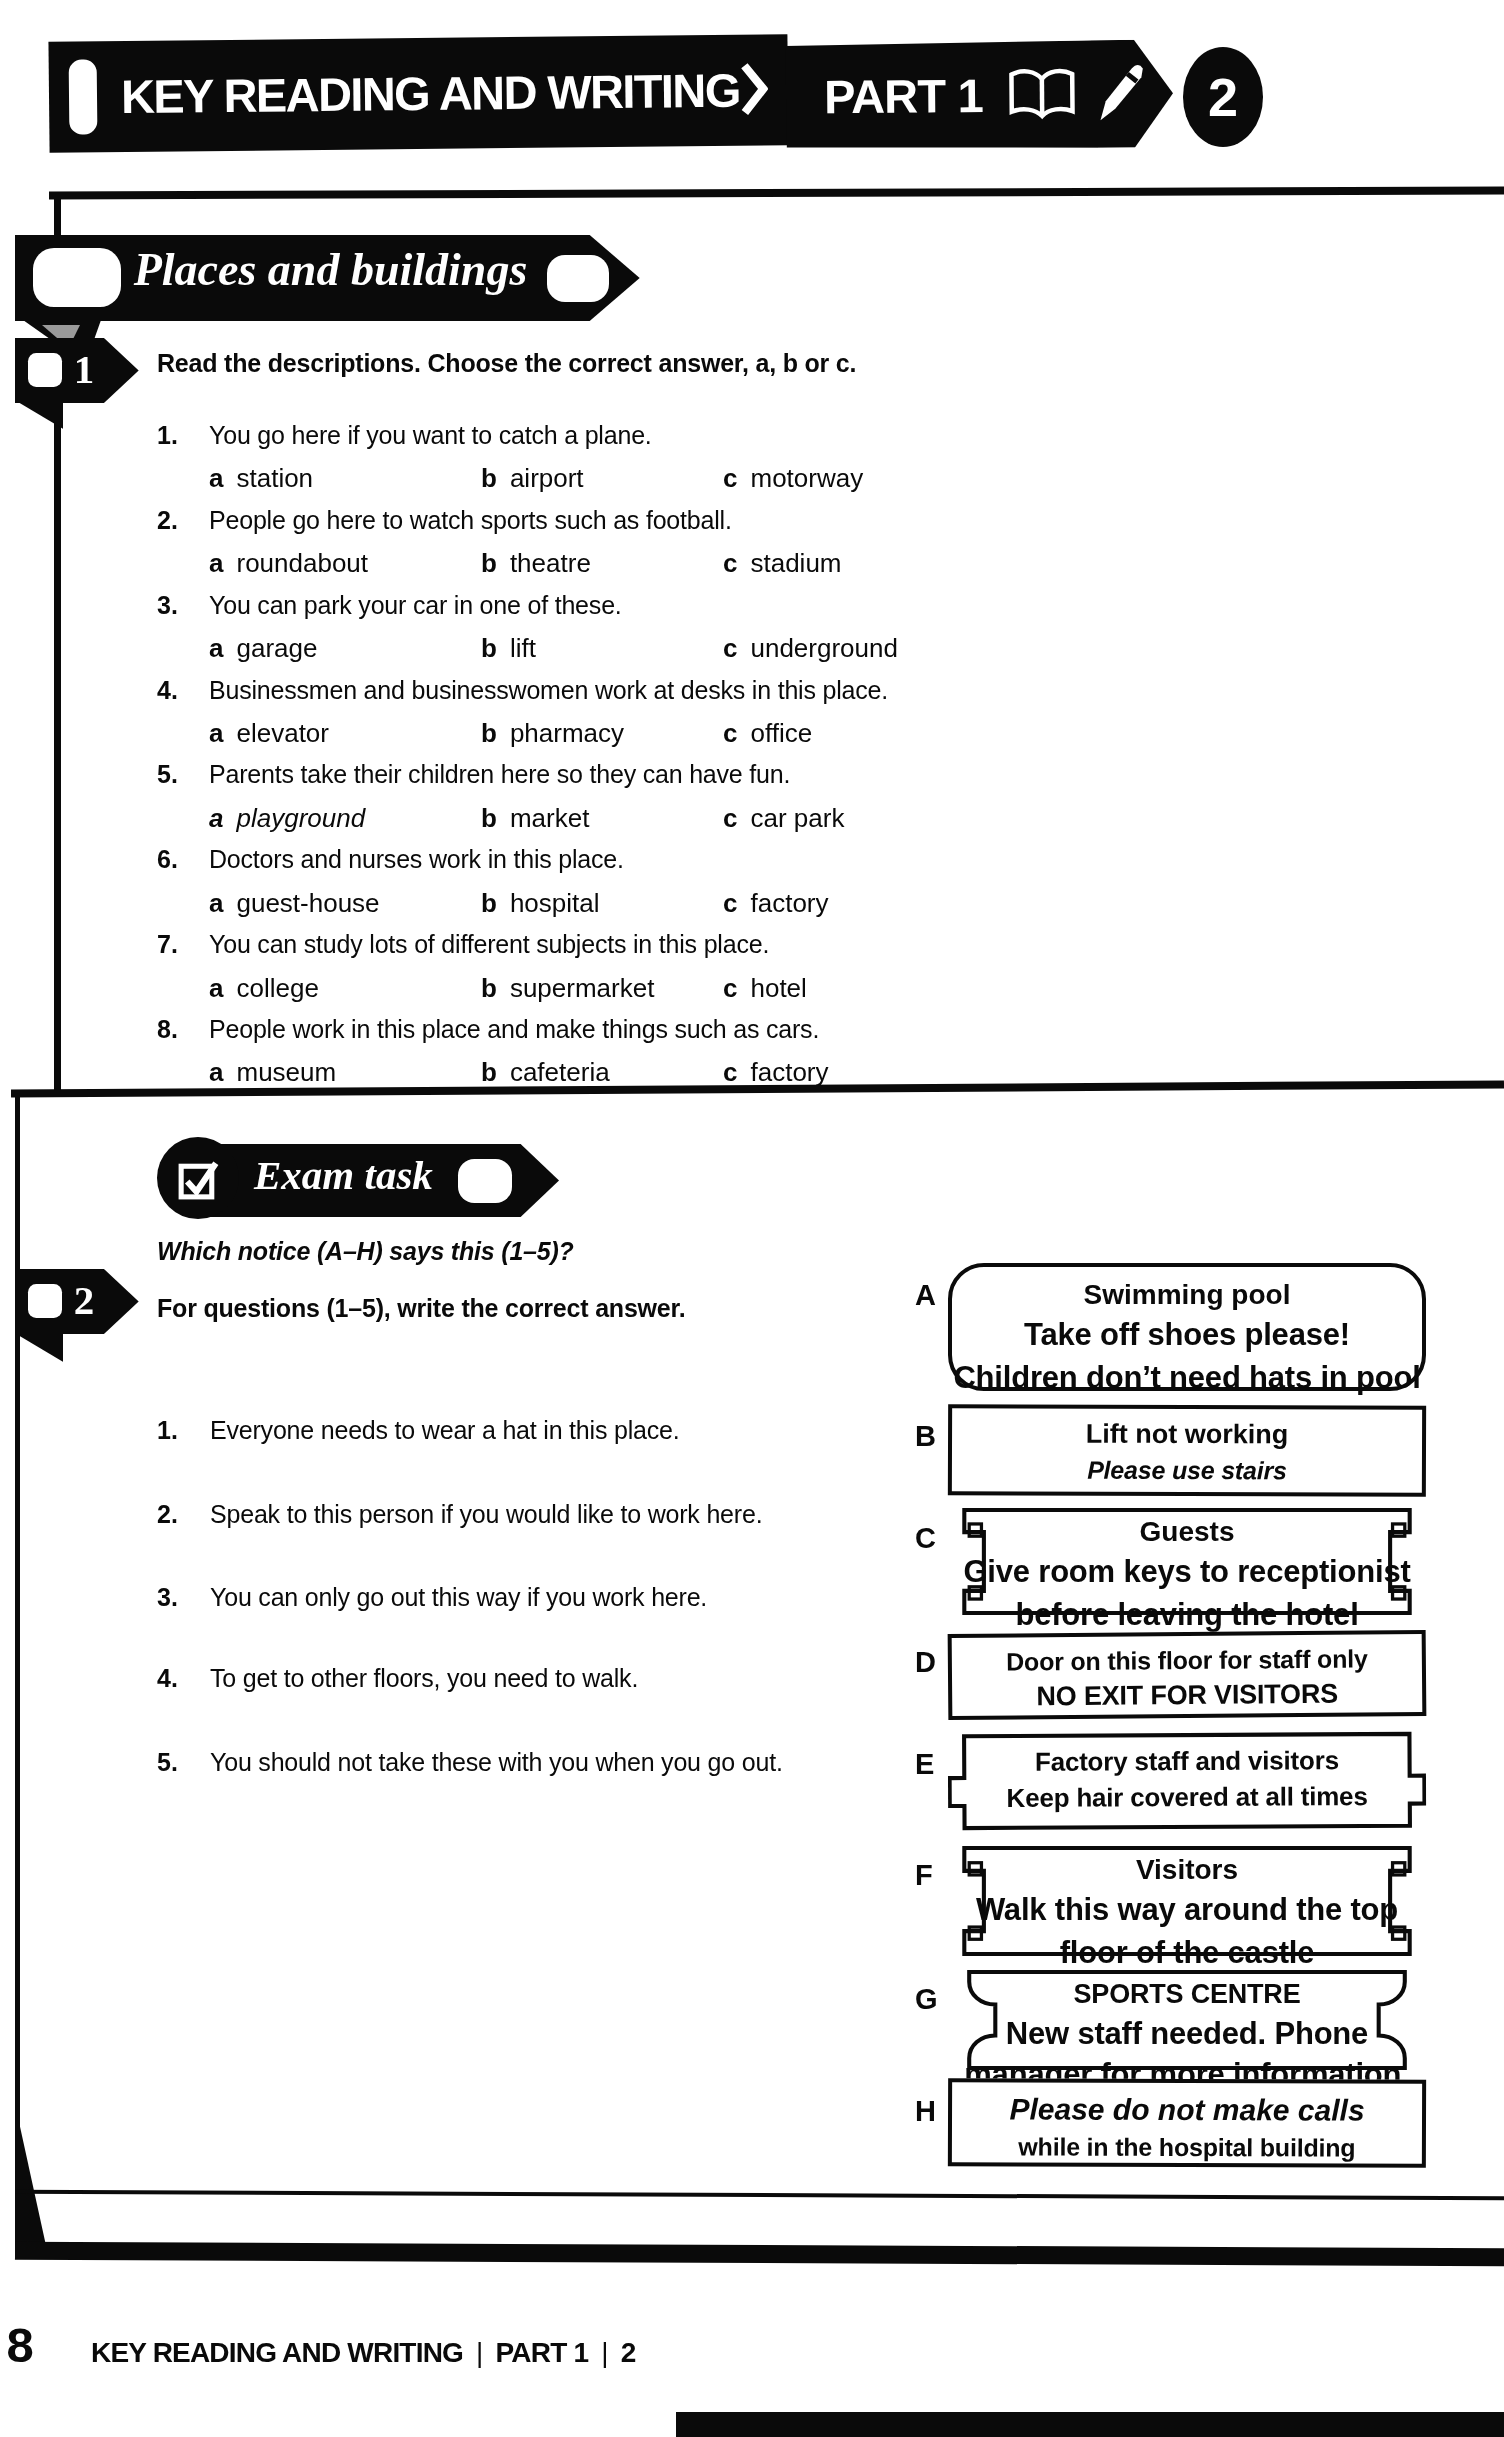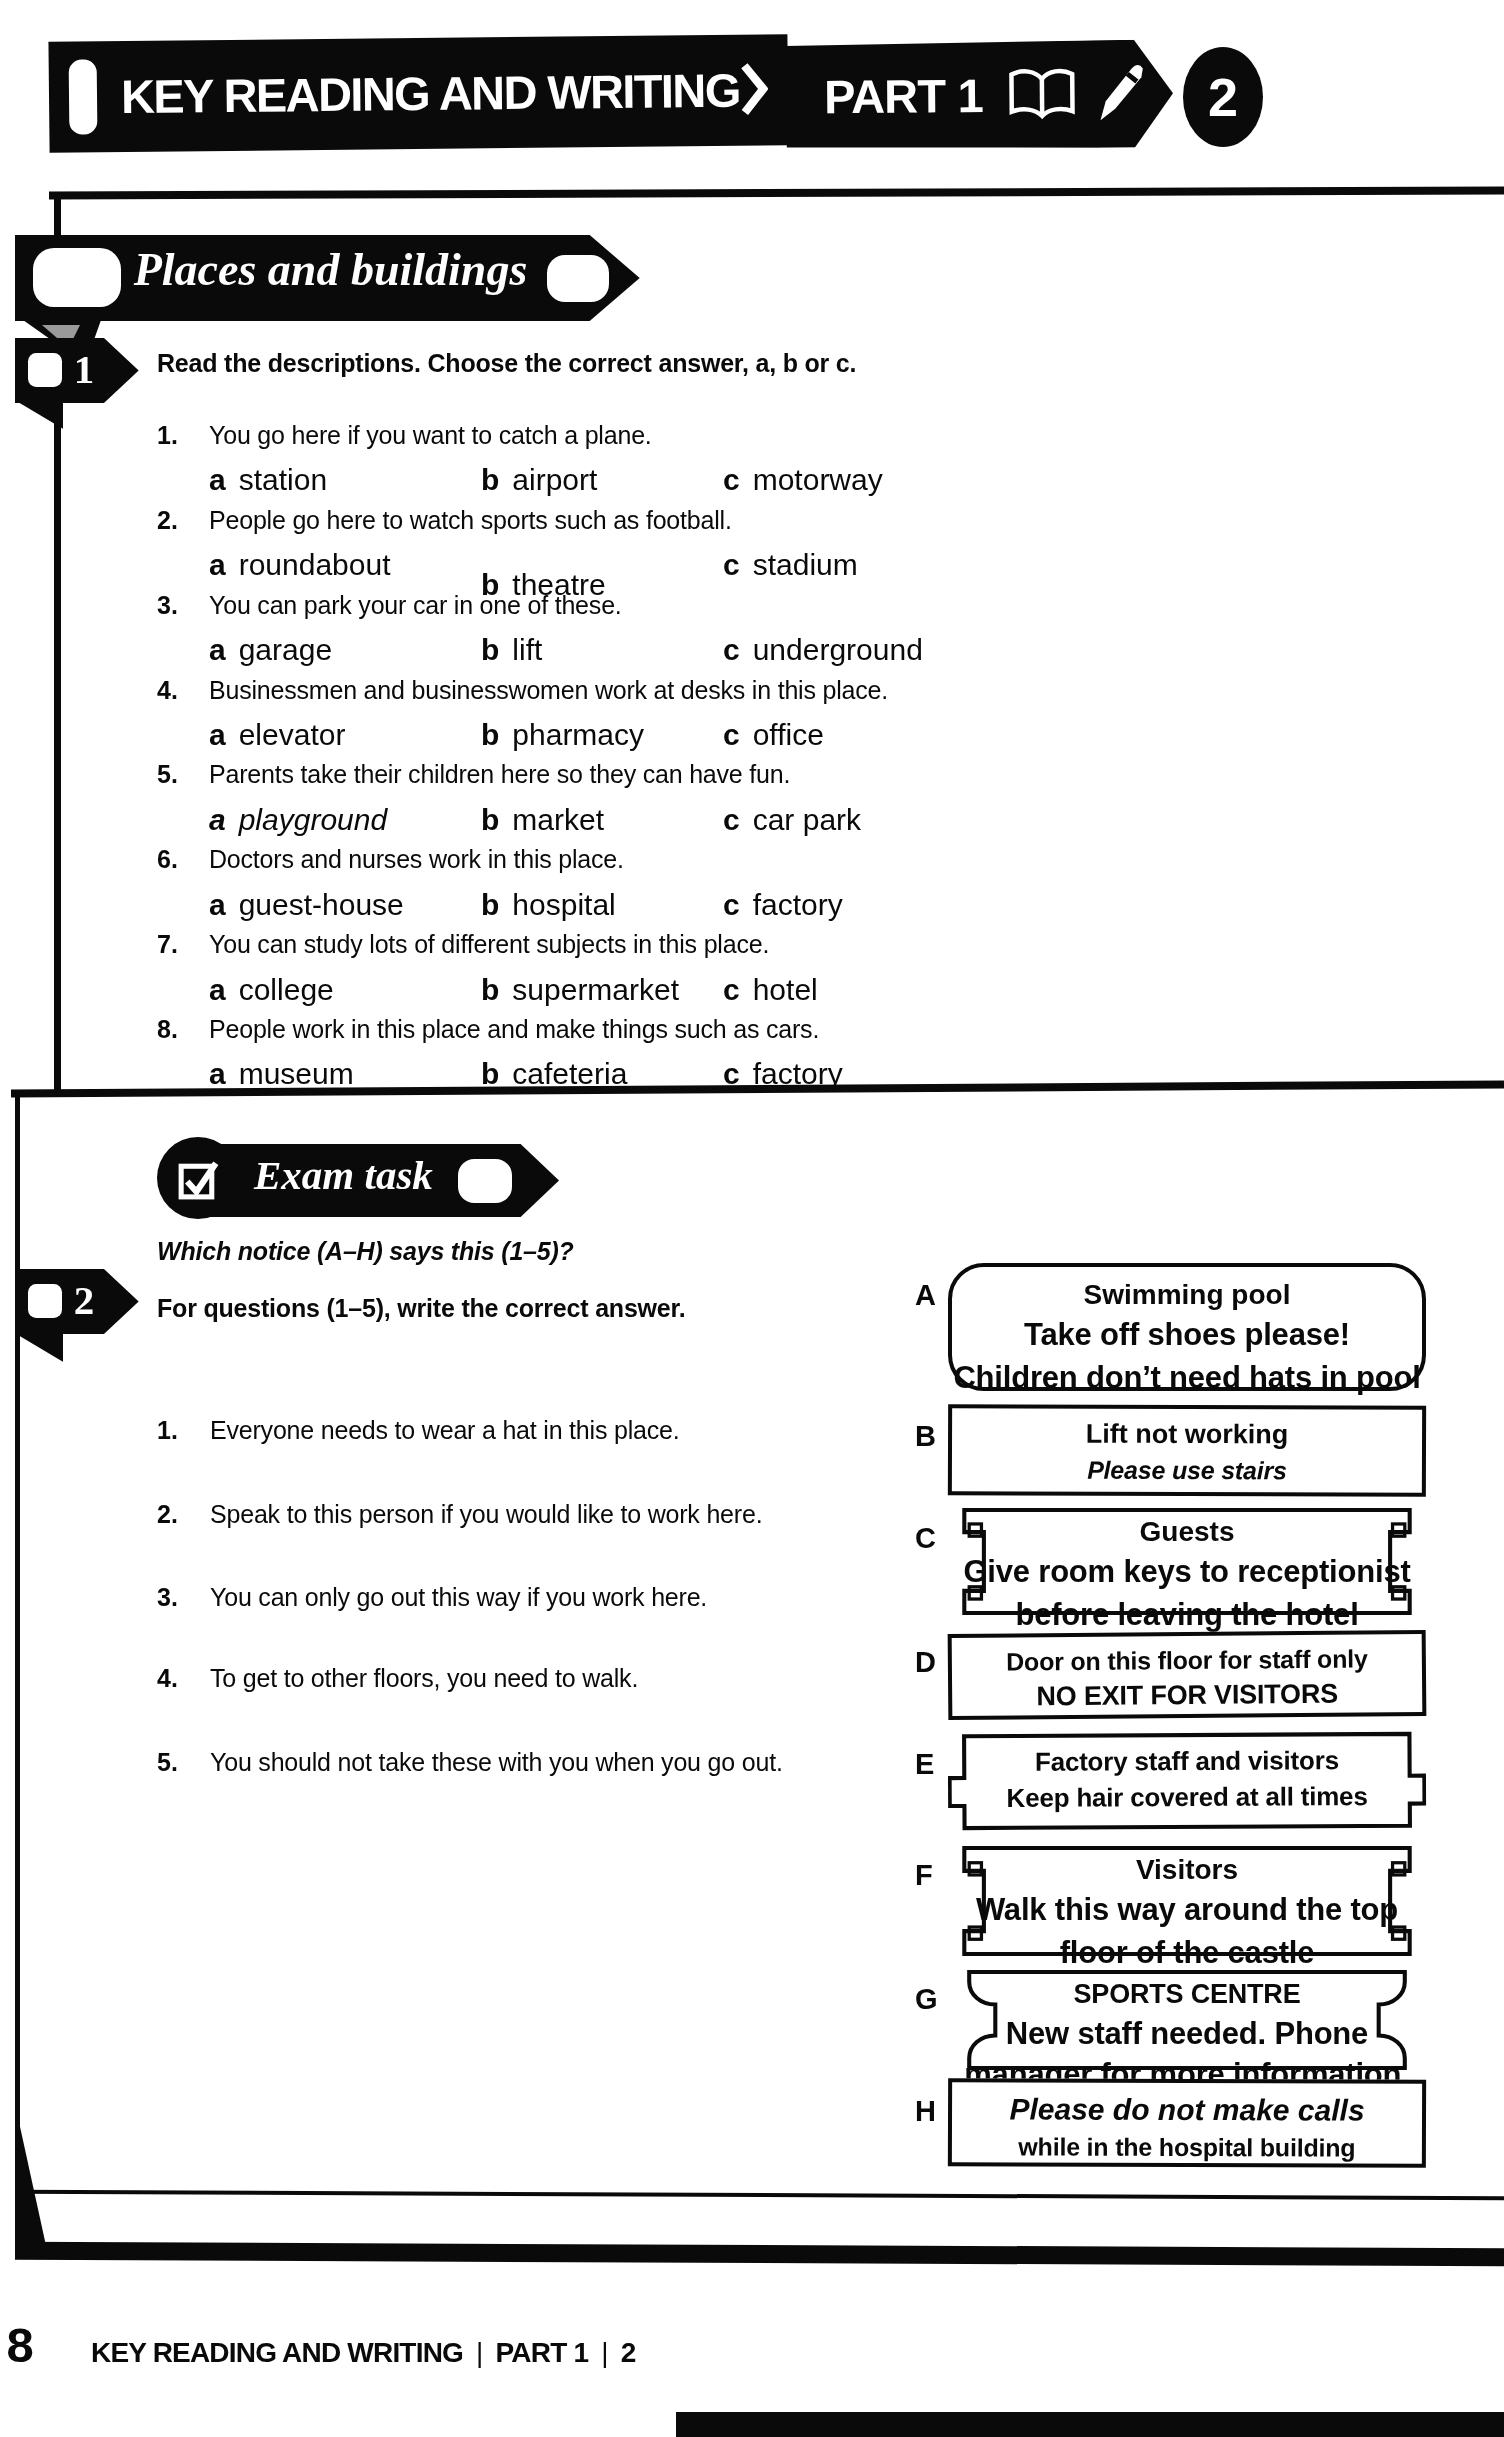--- a/index.html
+++ b/index.html
@@ -44,21 +44,21 @@
   .exam-circle{position:absolute;left:157px;top:1137px;width:82px;height:82px;background:#0a0a0a;border-radius:50%;
     display:flex;align-items:center;justify-content:center;z-index:3;}
   .ribbon-exam{position:absolute;left:210px;top:1144px;width:349px;height:73px;background:#0a0a0a;
     clip-path:polygon(0 0,89% 0,100% 50%,89% 100%,0 100%);z-index:2;}
   .ribbon-exam .blob-r{position:absolute;left:248px;top:14.7px;width:54px;height:44px;background:#fff;border-radius:16.3px;}
   .ribbon-exam .ribbon-title{left:44px;top:6.5px;font-size:41px;}
   
   .instr{position:absolute;font-size:25px;font-weight:700;letter-spacing:-0.2px;white-space:nowrap;}
   .qnum{position:absolute;font-size:25px;font-weight:700;}
   .qtext{position:absolute;font-size:25px;font-weight:400;letter-spacing:-0.2px;white-space:nowrap;}
-  .opt{position:absolute;font-size:30px;white-space:nowrap;}
+  .opt{position:absolute;font-size:26px;white-space:nowrap;}
   .opt b{font-weight:700;margin-right:13px;}
   
   .nletter{position:absolute;left:915px;font-size:29px;font-weight:700;}
   .notice{position:absolute;left:948px;width:478px;box-sizing:border-box;text-align:center;}
   .notice .inner{position:absolute;left:0;right:0;}
   .n-title{font-size:28px;font-weight:700;line-height:1.32;}
   .n-line{font-size:31px;font-weight:700;line-height:1.38;letter-spacing:-0.2px;}
   .n-it{font-style:italic;}
   .n-bigit{font-size:30px;font-weight:700;font-style:italic;line-height:1.35;}
   .plainbox{border:4.9px solid #0a0a0a;background:#fff;}
@@ -126,21 +126,21 @@
 
   <div class="qnum" style="left:157px;top:421px;">1.</div>
   <div class="qtext" style="left:209px;top:421px;">You go here if you want to catch a plane.</div>
   <div class="opt" style="left:209px;top:463px;"><b>a</b><span>station</span></div>
   <div class="opt" style="left:481px;top:463px;"><b>b</b><span>airport</span></div>
   <div class="opt" style="left:723px;top:463px;"><b>c</b><span>motorway</span></div>
 
   <div class="qnum" style="left:157px;top:506px;">2.</div>
   <div class="qtext" style="left:209px;top:506px;">People go here to watch sports such as football.</div>
   <div class="opt" style="left:209px;top:548px;"><b>a</b><span>roundabout</span></div>
-  <div class="opt" style="left:481px;top:568px;"><b>b</b><span>theatre</span></div>
+  <div class="opt" style="left:481px;top:548px;"><b>b</b><span>theatre</span></div>
   <div class="opt" style="left:723px;top:548px;"><b>c</b><span>stadium</span></div>
 
   <div class="qnum" style="left:157px;top:591px;">3.</div>
   <div class="qtext" style="left:209px;top:591px;">You can park your car in one of these.</div>
   <div class="opt" style="left:209px;top:633px;"><b>a</b><span>garage</span></div>
   <div class="opt" style="left:481px;top:633px;"><b>b</b><span>lift</span></div>
   <div class="opt" style="left:723px;top:633px;"><b>c</b><span>underground</span></div>
 
   <div class="qnum" style="left:157px;top:676px;">4.</div>
   <div class="qtext" style="left:209px;top:676px;">Businessmen and businesswomen work at desks in this place.</div>

